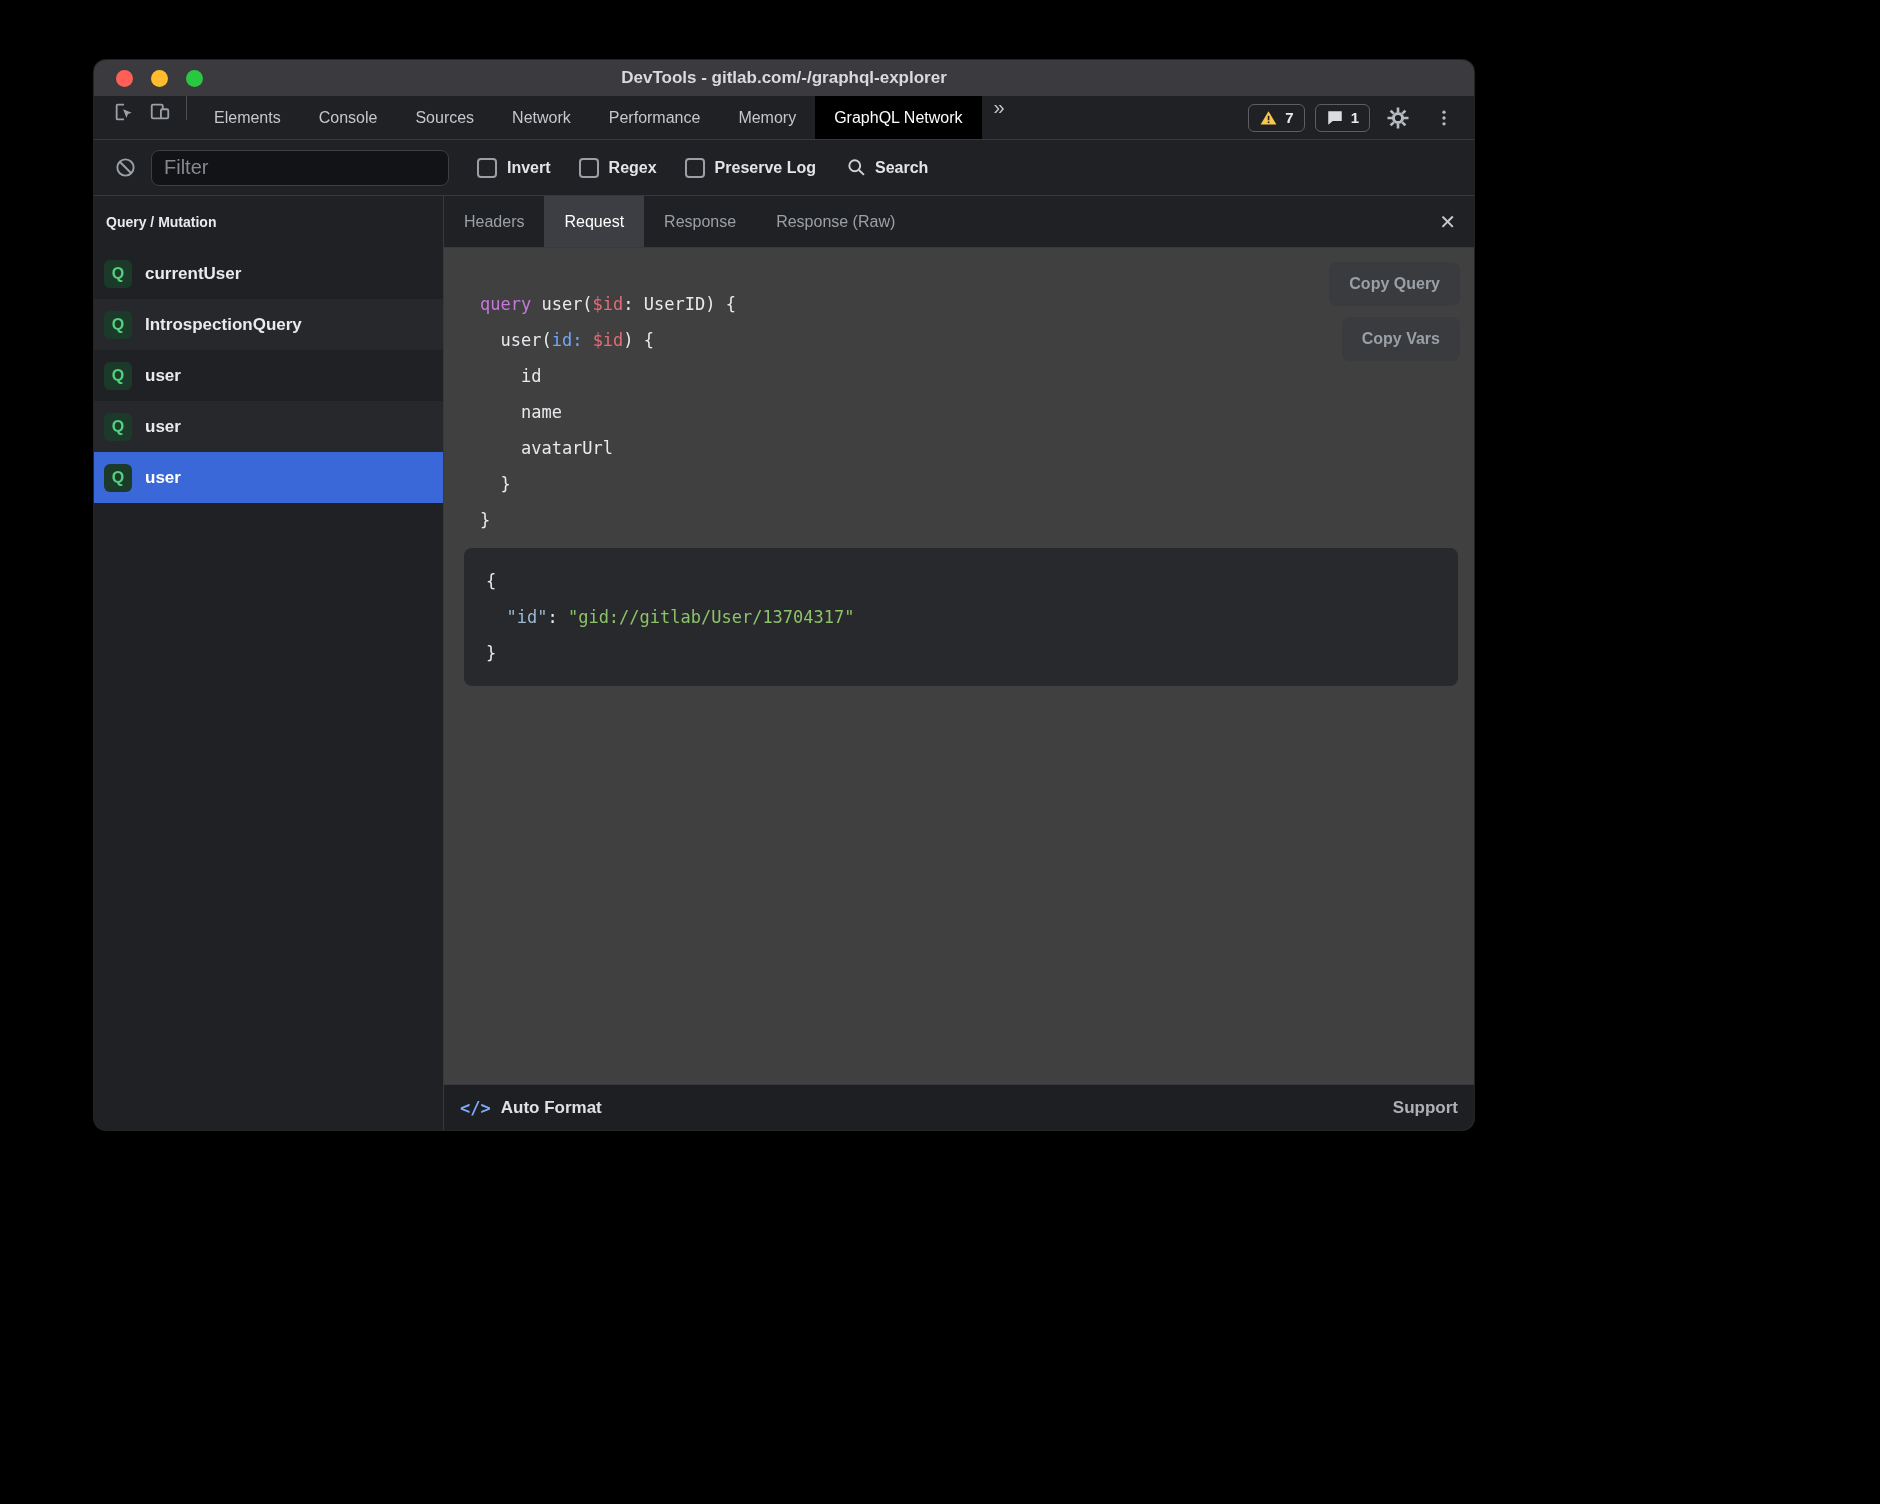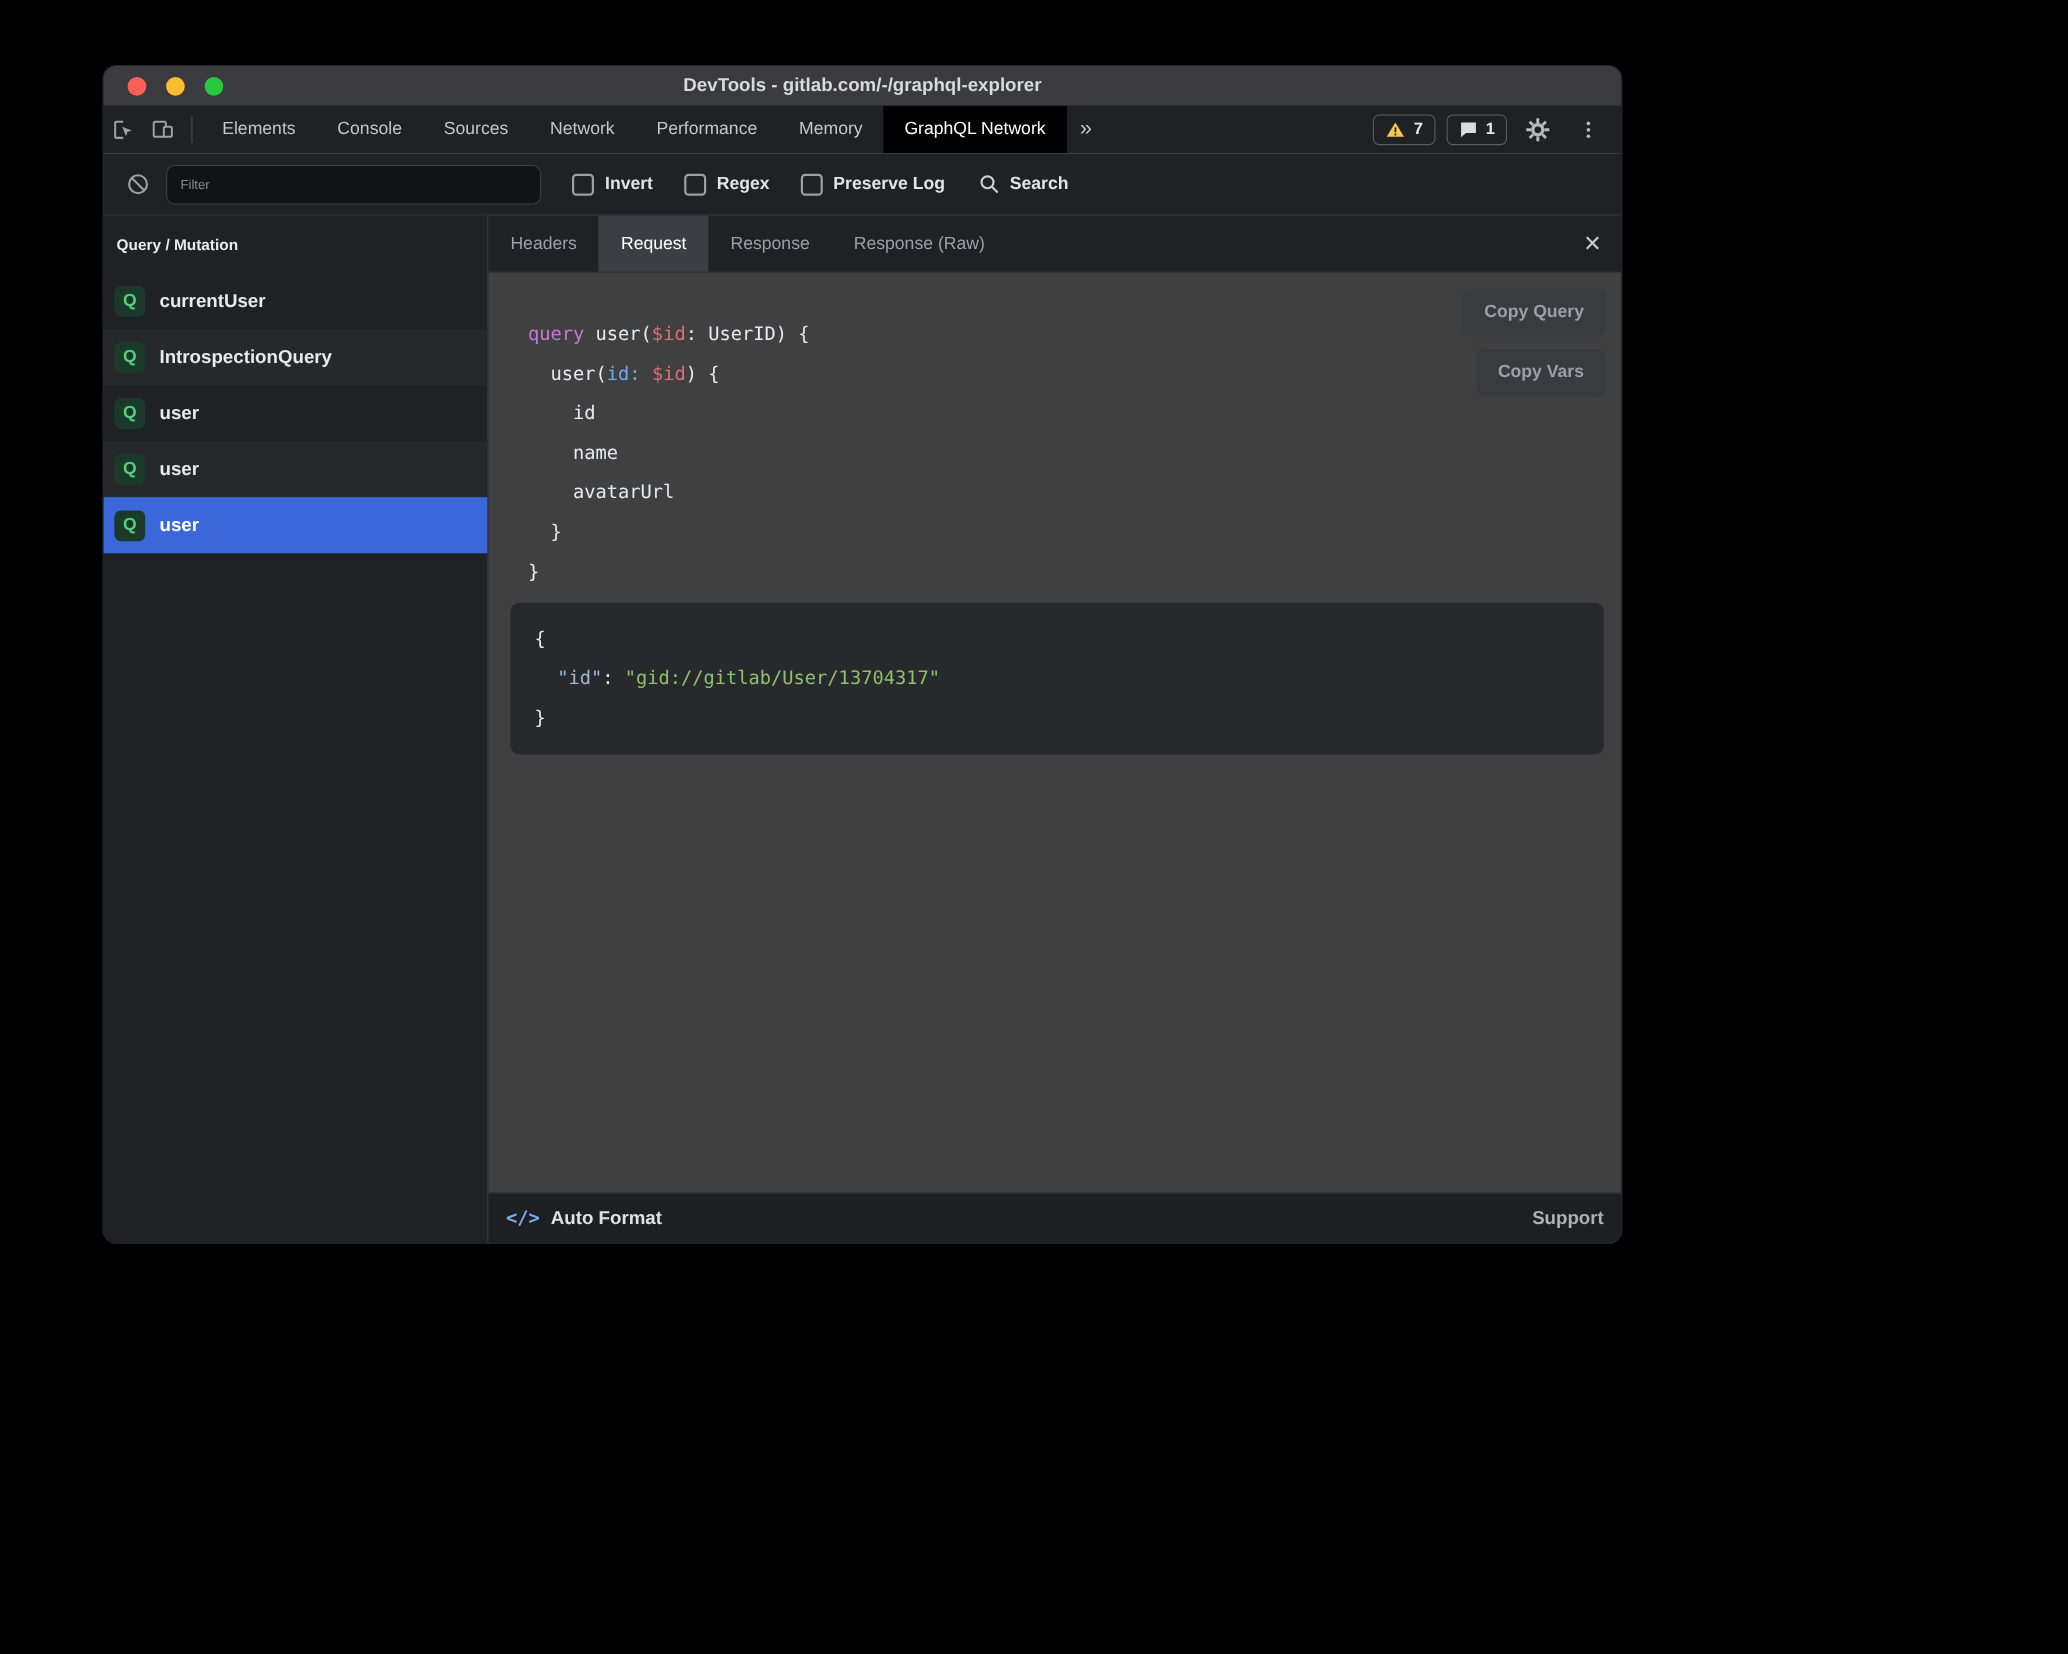--- a/index.html
+++ b/index.html
@@ -15,33 +15,33 @@
   
   .titlebar { height:36px; background:#3a3a3f; position:relative; flex:0 0 auto; display:flex; align-items:center; }
   .traffic { display:flex; gap:18px; margin-left:22px; }
   .light { width:17px; height:17px; border-radius:50%; }
   .light.red { background:#ff5f57; }
   .light.yellow { background:#febc2e; }
   .light.green { background:#28c840; }
   .title { position:absolute; left:0; right:0; text-align:center; color:#d9dadc; font-size:17px; font-weight:700; pointer-events:none; }
 
   
-  .tabbar { height:44px; flex:0 0 auto; background:#202124; display:flex; align-items:center; border-bottom:1px solid #38393d; }
+  .tabbar { height:44px; flex:0 0 auto; background:#202124; display:flex; border-bottom:1px solid #38393d; padding-left:12px; }
   .tool-icon { width:36px; height:32px; display:flex; align-items:center; justify-content:center; border-radius:4px; }
   .vsep { width:1px; height:24px; background:#4a4d51; margin:0 8px; }
   .main-tab { height:100%; display:flex; align-items:center; padding:0 19px; font-size:16px; color:#c4c7cb; white-space:nowrap; }
   .main-tab.active { background:#000; color:#fff; font-weight:500; }
   .overflow-chevron { color:#c4c7cb; font-size:20px; padding:0 12px; }
   .tab-right { margin-left:auto; margin-right:12px; display:flex; align-items:center; gap:10px; }
   .chip { display:flex; align-items:center; gap:7px; padding:4px 10px; border:1px solid #5b5e63; border-radius:6px; color:#e8eaed; font-size:15px; font-weight:700; }
 
   
   .toolbar { height:56px; flex:0 0 auto; display:flex; align-items:center; border-bottom:1px solid #38393d; padding-left:20px; }
   .block-icon { margin-right:14px; display:flex; }
-  .filter-input { width:341px; height:36px; background:#121316; border:1px solid #3c4043; border-radius:8px; color:#f97316; font-size:12px; padding:0 12px; outline:none; }
+  .filter-input { width:298px; height:36px; background:#121316; border:1px solid #3c4043; border-radius:8px; color:#f97316; font-size:20px; padding:0 12px; outline:none; }
   .filter-input::placeholder { color:#85898e; }
   .check-group { display:flex; align-items:center; gap:10px; margin-left:28px; }
   .checkbox { width:20px; height:20px; border:2px solid #9aa0a6; border-radius:4px; }
   .check-label { color:#e3e4e7; font-size:16px; font-weight:600; white-space:nowrap; }
   .search-group { display:flex; align-items:center; gap:8px; margin-left:30px; }
 
   
   .main { flex:1; display:flex; min-height:0; }
   .sidebar { width:350px; flex:0 0 auto; border-right:1px solid #38393d; display:flex; flex-direction:column; background:#202124; }
   .sidebar-header { height:52px; display:flex; align-items:center; padding-left:12px; color:#e8eaed; font-size:14px; font-weight:700; }

